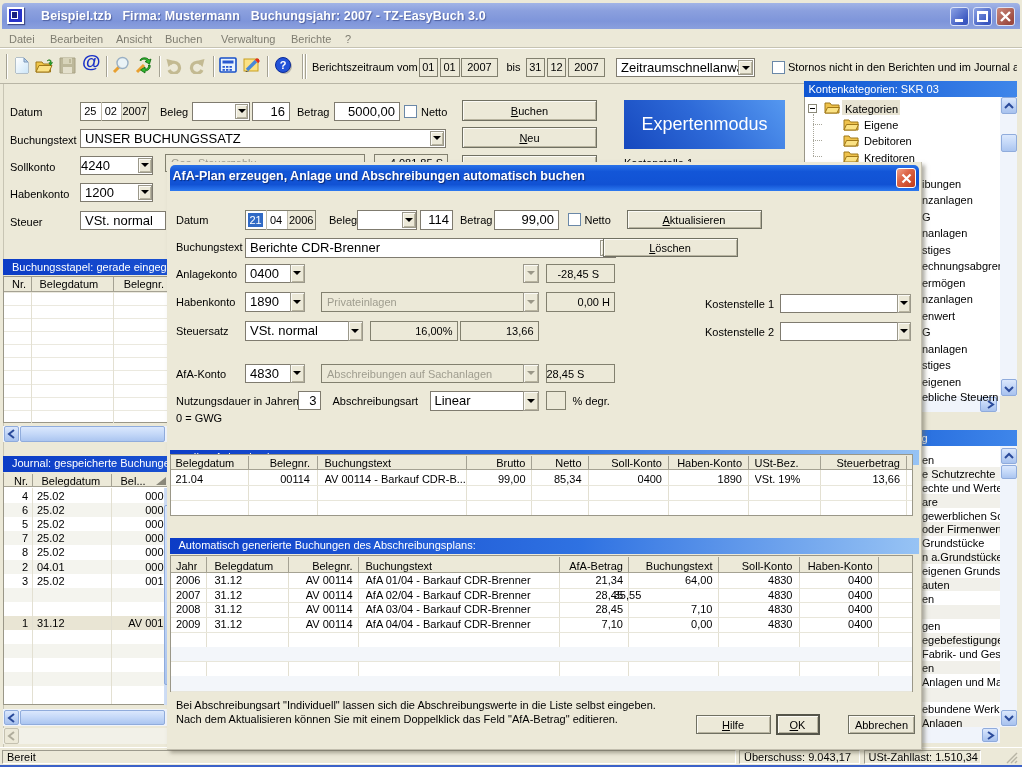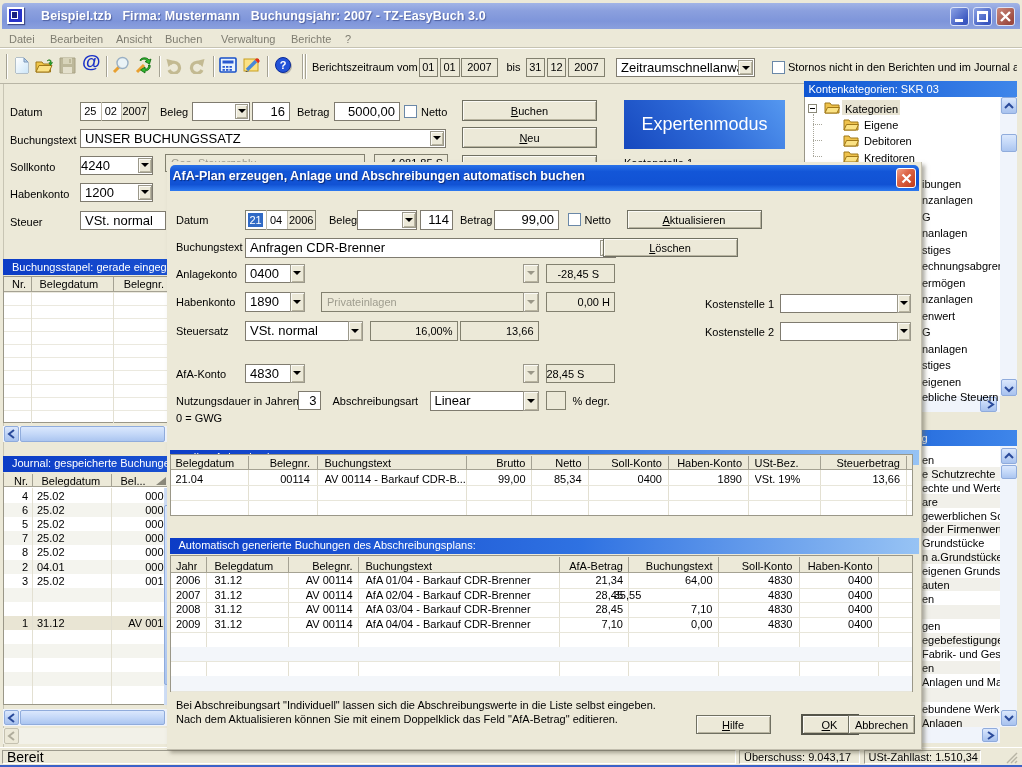--- a/index.html
+++ b/index.html
@@ -383,21 +383,21 @@
     <path d="M1 2 L5 6 L9 2" fill="none" stroke="#2a4a9a" stroke-width="2"></path>
   </svg>
 <div class="sb" style="left:803.5px;top:727px;width:196.5px;height:15.5px"></div>
 <div class="sbtn" style="left:982px;top:727.5px;width:16px;height:14.5px"></div>
 <svg style="position:absolute;left:987px;top:730.5px" width="8" height="9">
     <path d="M1 1 L6 4.5 L1 8" fill="none" stroke="#2a4a9a" stroke-width="2"></path>
   </svg>
 <div class="a" style="left:1000px;top:727px;width:17px;height:15.5px;background:#ece9d8"></div>
 <div class="hline" style="left:0px;top:746.5px;width:1022px;height:1px;background:#fff"></div>
 <div class="a" style="left:0px;top:747.5px;width:1022px;height:17px;background:#ece9d8"></div>
-<div class="a" style="position:absolute;top:750px;height:14px;border:1px solid;border-color:#9c9a8c #fff #fff #9c9a8c;font-size:14px;line-height:12px;padding-left:4px;overflow:hidden;white-space:nowrap;left:2px;width:734px;">Bereit</div>
+<div class="a" style="position:absolute;top:750px;height:14px;border:1px solid;border-color:#9c9a8c #fff #fff #9c9a8c;font-size:11px;line-height:12px;padding-left:4px;overflow:hidden;white-space:nowrap;left:2px;width:734px;">Bereit</div>
 <div class="a" style="position:absolute;top:750px;height:14px;border:1px solid;border-color:#9c9a8c #fff #fff #9c9a8c;font-size:11px;line-height:12px;padding-left:4px;overflow:hidden;white-space:nowrap;left:739px;width:121px;">Überschuss: 9.043,17</div>
 <div class="a" style="position:absolute;top:750px;height:14px;border:1px solid;border-color:#9c9a8c #fff #fff #9c9a8c;font-size:11px;line-height:12px;padding-left:4px;overflow:hidden;white-space:nowrap;left:863.5px;width:117px;">USt-Zahllast: 1.510,34</div>
 <svg style="position:absolute;left:1004px;top:750px" width="14" height="14">
     <g stroke="#b8b5a5" stroke-width="1.5">
       <line x1="13" y1="3" x2="3" y2="13"></line>
       <line x1="13" y1="7" x2="7" y2="13"></line>
       <line x1="13" y1="11" x2="11" y2="13"></line>
     </g>
   </svg>
 <div class="a" style="left:0px;top:764.5px;width:1022px;height:2.5px;background:#3c62c8"></div>
@@ -420,21 +420,21 @@
 <div class="arw" style="left:235.5px;top:50.5px;width:13.5px;height:15.5px">
       <i></i>
     </div>
 <div class="fld" style="left:253px;top:48.5px;width:33.5px;height:19.5px;line-height:18px;padding-right:3px;text-align:right">114</div>
 <div class="lbl" style="left:293.5px;top:52px">Betrag</div>
 <div class="fld" style="left:327px;top:48.5px;width:65.5px;height:19.5px;line-height:18px;padding-right:4px;text-align:right">99,00</div>
 <div class="chk" style="left:401px;top:51px;width:13.5px;height:13.5px"></div>
 <div class="lbl" style="left:418px;top:52px">Netto</div>
 <div class="btn" style="left:460px;top:48px;width:135px;height:19.5px;line-height:18px"><u>A</u>ktualisieren</div>
 <div class="lbl" style="left:9.5px;top:79.5px">Buchungstext</div>
-<div class="fld" style="left:78.5px;top:76.5px;width:370.5px;height:19.5px;line-height:18px;padding-left:4px">Anfragen CDR-Brenner</div>
+<div class="fld" style="left:78.5px;top:76.5px;width:370.5px;height:19.5px;line-height:18px;padding-left:4px">Berichte CDR-Brenner</div>
 <div class="arw" style="left:433px;top:78.5px;width:14px;height:15.5px">
       <i></i>
     </div>
 <div class="btn" style="left:436px;top:76px;width:135px;height:19.5px;line-height:18px"><u>L</u>öschen</div>
 <div class="lbl" style="left:9.5px;top:106px">Anlagekonto</div>
 <div class="fld" style="left:78.5px;top:102px;width:59.5px;height:19.5px;line-height:18px;padding-left:4px">0400</div>
 <div class="arw" style="left:123.5px;top:102px;width:14.5px;height:19.5px">
       <i></i>
     </div>
 <div class="arw dis" style="left:356.5px;top:102px;width:15.5px;height:19.5px">
@@ -466,20 +466,21 @@
 <div class="lbl" style="left:538.5px;top:164px">Kostenstelle 2</div>
 <div class="fld" style="left:613.5px;top:160px;width:131px;height:19.5px;line-height:18px;padding-left:4px"></div>
 <div class="arw" style="left:730.0px;top:160px;width:14.5px;height:19.5px">
       <i></i>
     </div>
 <div class="lbl" style="left:9.5px;top:206px">AfA-Konto</div>
 <div class="fld" style="left:78.5px;top:202px;width:59.5px;height:19.5px;line-height:18px;padding-left:4px">4830</div>
 <div class="arw" style="left:123.5px;top:202px;width:14.5px;height:19.5px">
       <i></i>
     </div>
+<div class="sunk gray" style="left:154.5px;top:202px;width:217.5px;height:19.5px;line-height:18px;padding-left:5px">Abschreibungen auf Sachanlagen</div>
 <div class="arw dis" style="left:356.5px;top:202px;width:15.5px;height:19.5px">
       <i></i>
     </div>
 <div class="sunk" style="left:379px;top:202px;width:69.5px;height:19.5px;line-height:18px;padding-right:4px;text-align:left">28,45 S</div>
 <div class="lbl" style="left:9.5px;top:233.5px">Nutzungsdauer in Jahren</div>
 <div class="fld" style="left:131px;top:229.5px;width:23px;height:18.5px;line-height:17px;padding-right:3px;text-align:right">3</div>
 <div class="lbl" style="left:166px;top:233.5px">Abschreibungsart</div>
 <div class="fld" style="left:263px;top:229.5px;width:109px;height:19.5px;line-height:18px;padding-left:4px">Linear</div>
 <div class="arw" style="left:356.5px;top:229.5px;width:15.5px;height:19.5px">
       <i></i>
@@ -593,14 +594,14 @@
 <div class="cell" style="left:48px;top:456.6px">31.12</div>
 <div class="cell" style="left:126px;top:456.6px;width:60px;text-align:right">AV 00114</div>
 <div class="cell" style="left:199px;top:456.6px">AfA 04/04 - Barkauf CDR-Brenner</div>
 <div class="cell" style="left:386.5px;top:456.6px;width:70px;text-align:right">7,10</div>
 <div class="cell" style="left:376px;top:456.6px;width:170px;text-align:right">0,00</div>
 <div class="cell" style="left:546px;top:456.6px;width:80px;text-align:right">4830</div>
 <div class="cell" style="left:626px;top:456.6px;width:80px;text-align:right">0400</div>
 <div class="lbl" style="left:9.5px;top:537px">Bei Abschreibungsart "Individuell" lassen sich die Abschreibungswerte in die Liste selbst eingeben.</div>
 <div class="lbl" style="left:9.5px;top:551.5px">Nach dem Aktualisieren können Sie mit einem Doppelklick das Feld "AfA-Betrag" editieren.</div>
 <div class="btn" style="left:529px;top:553px;width:75px;height:19.5px;line-height:18px"><u>H</u>ilfe</div>
-<div class="btn" style="left:634px;top:552px;width:58px;height:21px;line-height:19px;border:2px solid #55554a"><u>O</u>K</div>
+<div class="btn" style="left:609px;top:552px;width:44px;height:21px;line-height:19px;border:2px solid #55554a"><u>O</u>K</div>
 <div class="btn" style="left:681.5px;top:553px;width:67px;height:19.5px;line-height:18px">Abbrechen</div>
 </div>
 </body></html>

